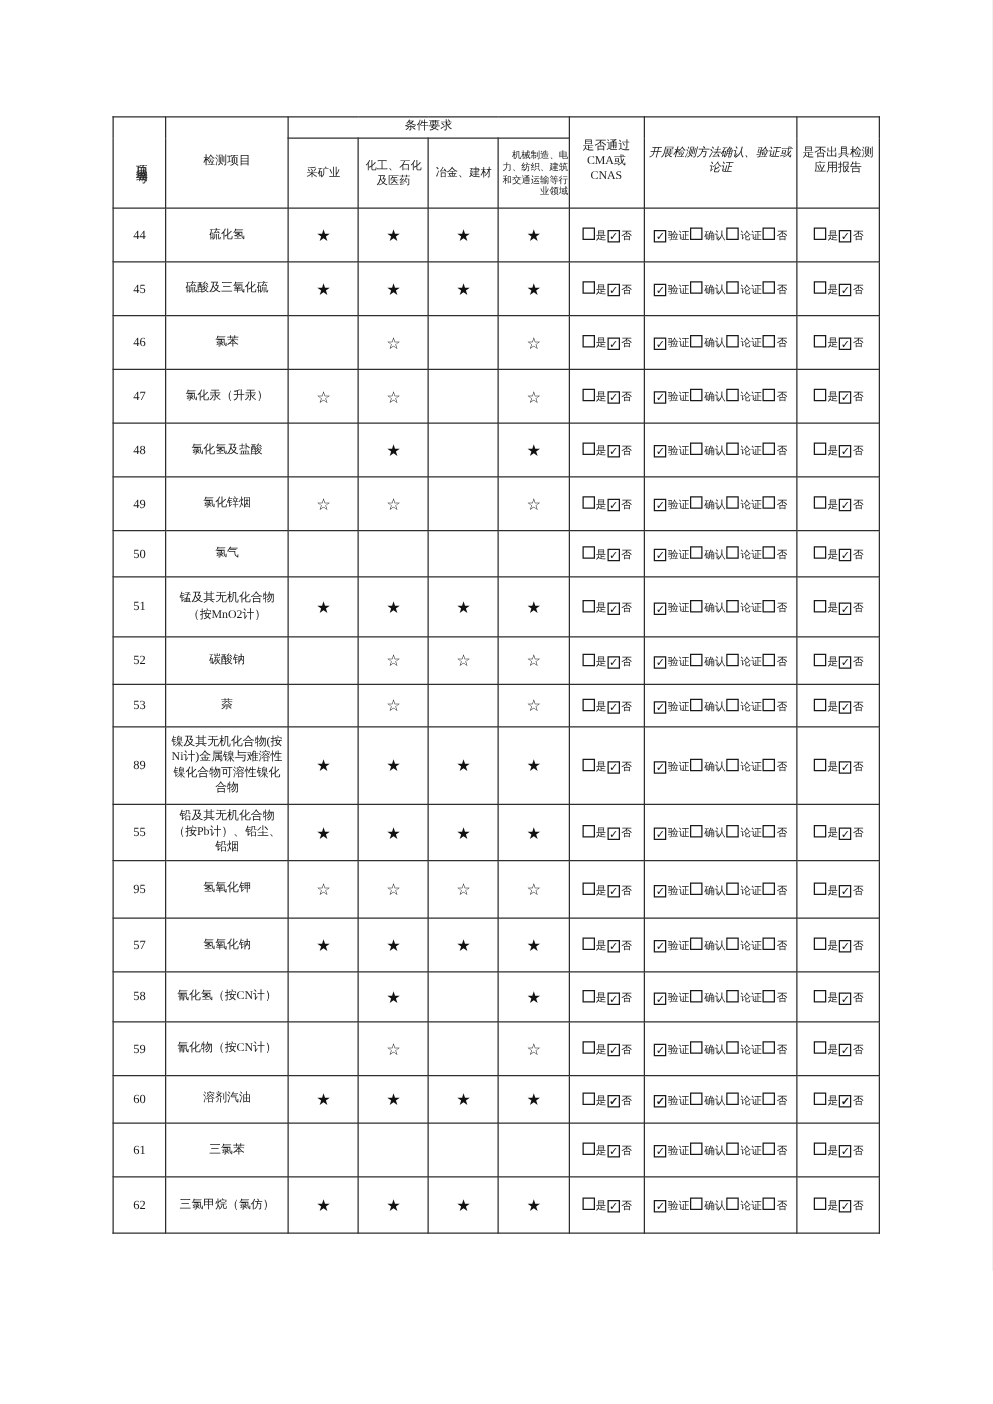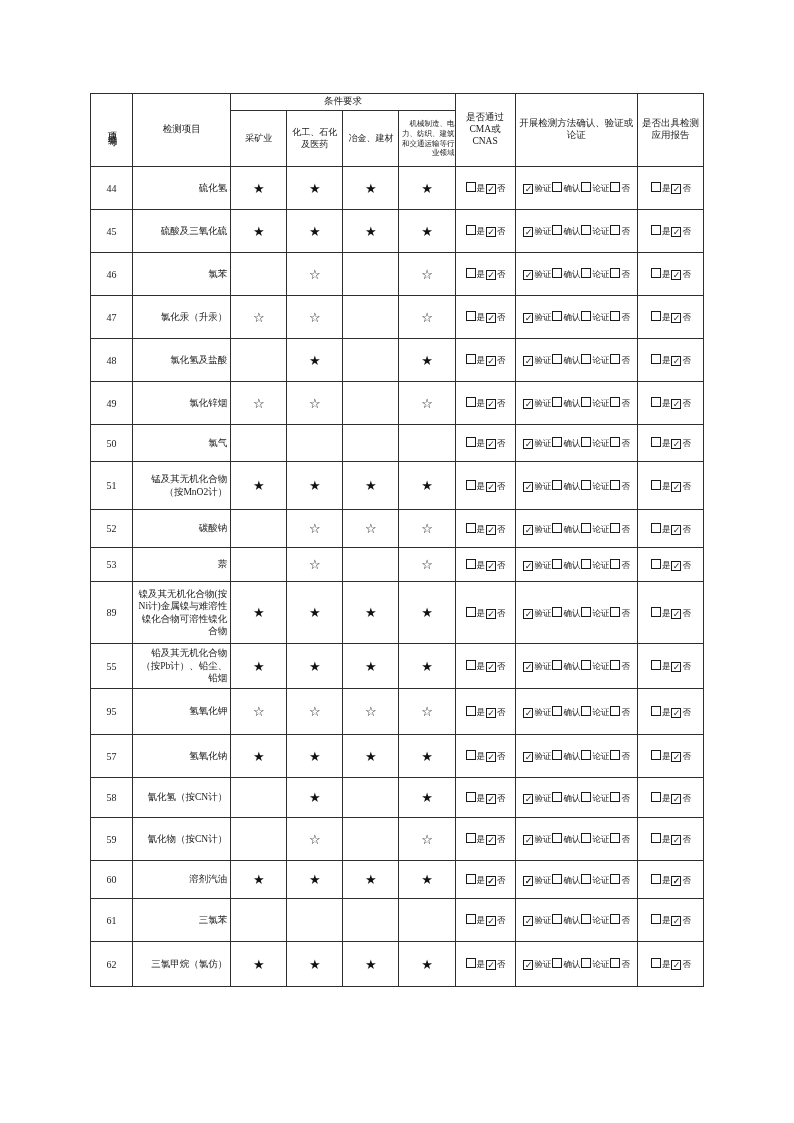--- a/index.html
+++ b/index.html
@@ -6,25 +6,25 @@
   .sheet{position:relative;width:794px;height:1123px;background:#ffffff;margin:0 auto;
          font-family:"Liberation Serif","DejaVu Sans",serif;color:#1a1a1a;overflow:hidden;}
   table{position:absolute;left:90px;top:93px;width:614px;border-collapse:collapse;table-layout:fixed;}
   th,td{border:1px solid #2e2e2e;padding:1px 2px;text-align:center;vertical-align:middle;
         font-weight:normal;overflow:hidden;}
   thead tr.band{height:17px;}
   thead tr.subs{height:56px;}
   th{font-size:9.5px;line-height:1.25;}
   .th-ind{font-size:9px;padding:0 1px;}
   .th-ind-sm{font-size:7.5px;padding:0;line-height:1.3;text-align:right;}
-  .th-method{font-size:9.5px;}
+  .th-method{font-size:9.5px;font-style:italic;}
   .vert{writing-mode:vertical-rl;letter-spacing:2px;font-size:9.5px;display:inline-block;}
   tbody tr{height:43px;}
   .td-no{font-size:10px;}
-  .td-name{font-size:9.5px;line-height:1.3;padding:2px 3px;text-align:right;}
+  .td-name{font-size:9.5px;line-height:1.3;padding:2px 3px;}
   .td-star{font-size:13px;line-height:1;color:#111;}
   .td-check{font-size:8.5px;white-space:nowrap;padding:0;letter-spacing:0;}
   .cb{display:inline-block;width:8px;height:8px;border:1px solid #1a1a1a;margin:0 1px;
       line-height:8px;font-size:9px;font-weight:bold;text-align:center;overflow:visible;
       position:relative;top:1px;}
 </style>
 </head>
 <body>
 
 <div class="sheet">

